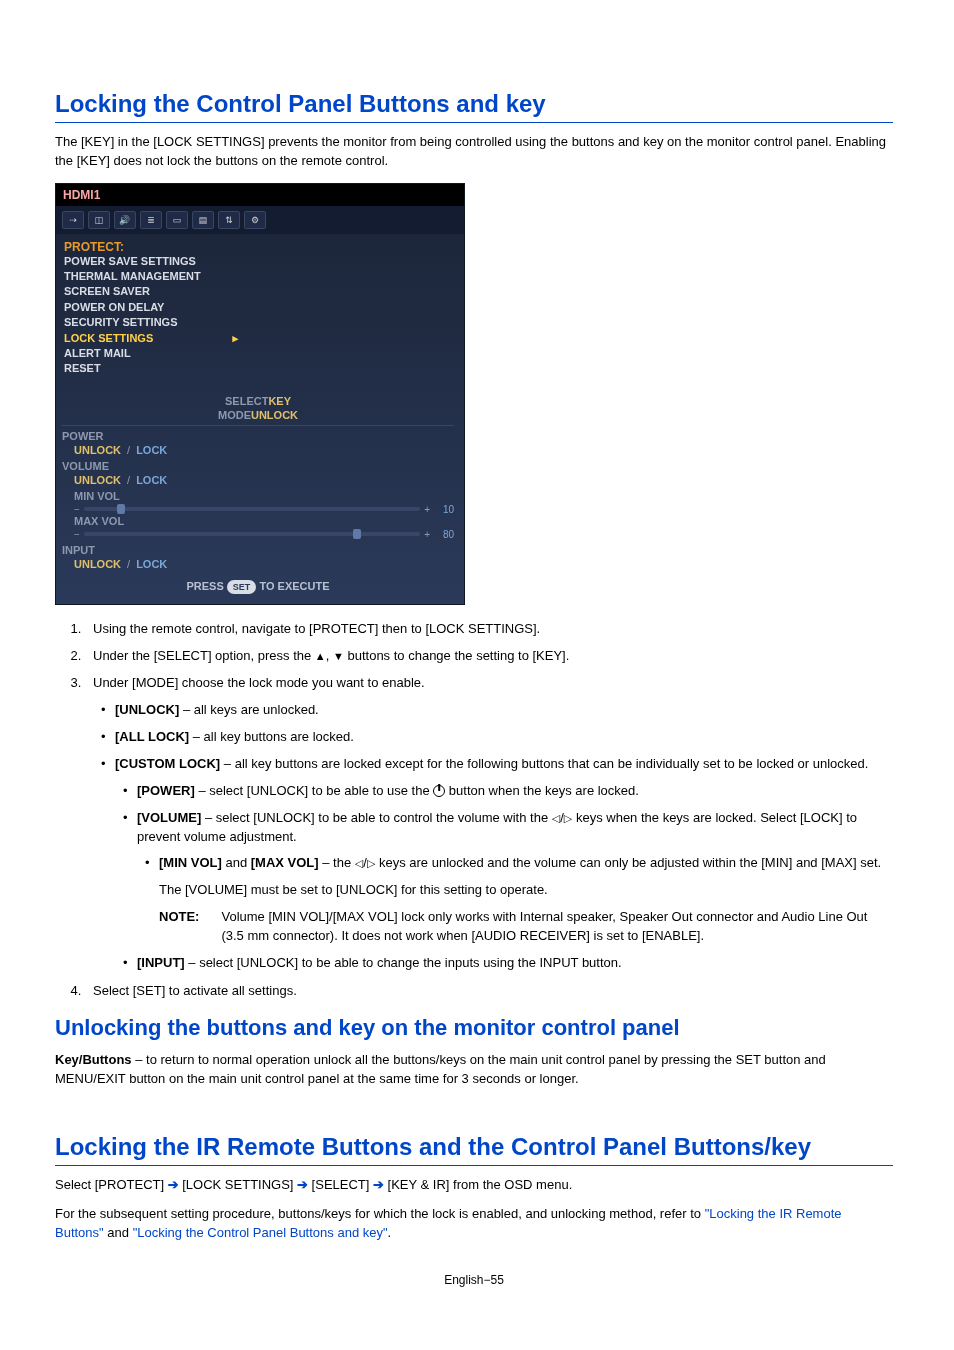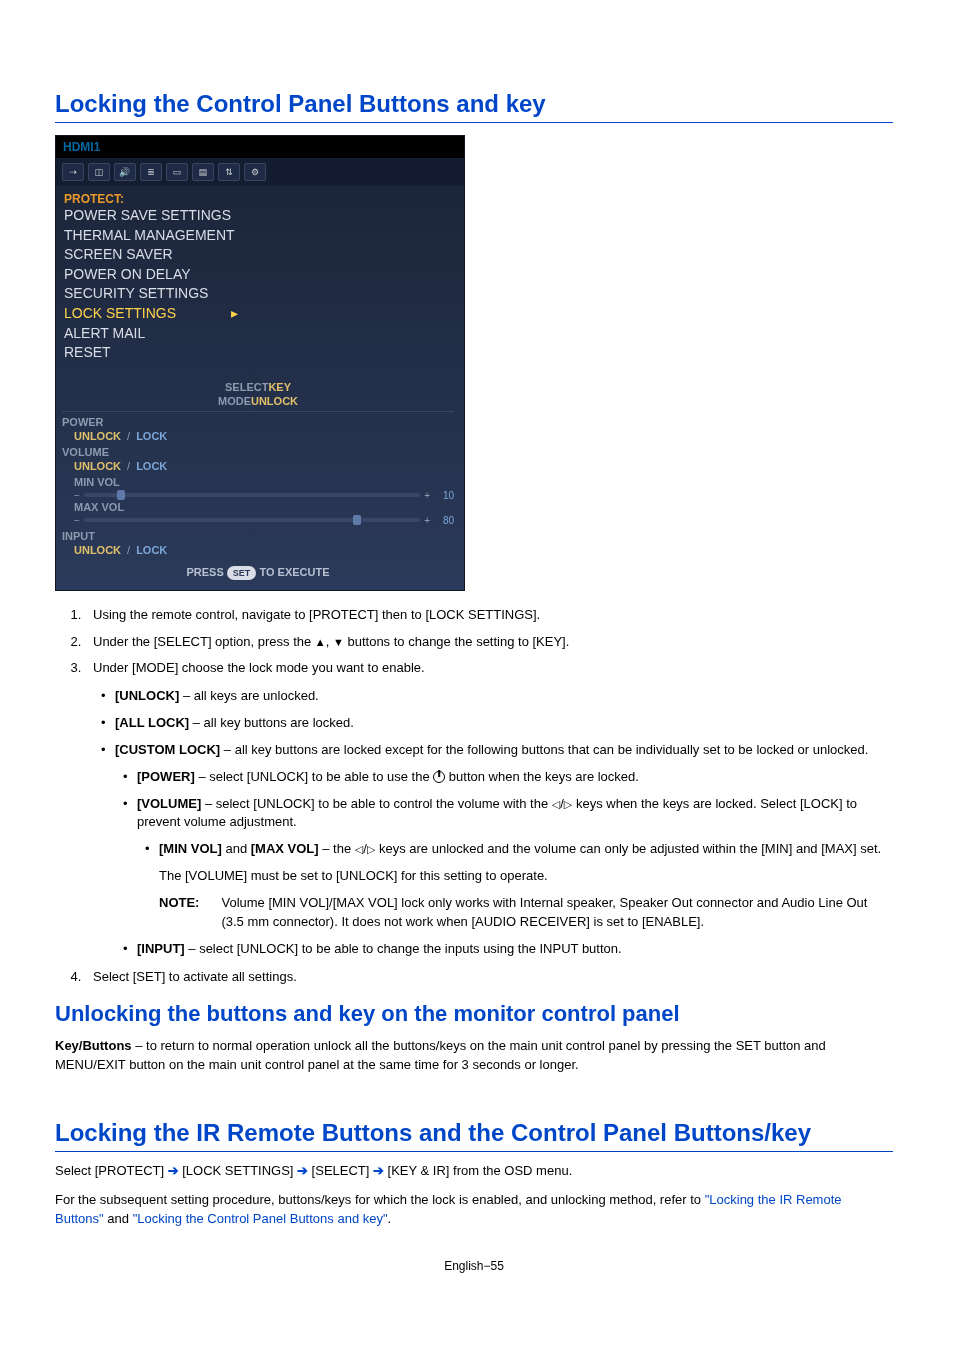--- a/index.html
+++ b/index.html
@@ -45,21 +45,21 @@
     width: 410px;
     background: linear-gradient(#1a2336, #2b3a5a);
     color: #e5e5e5;
     font-family: Arial, sans-serif;
     font-size: 11px;
     margin: 12px 0 14px 0;
     border: 1px solid #101522;
   }
   .osd-top {
     background: #000;
-    color: #0369a1;
+    color: #fca5a5;
     font-weight: bold;
     font-size: 12px;
     padding: 4px 7px;
   }
   .osd-tabs {
     display: flex;
     gap: 4px;
     padding: 5px 6px;
     background: #131c30;
   }
@@ -88,22 +88,22 @@
     padding: 6px 10px 10px 6px;
     font-size: 11px;
     color: #8e99af;
   }
   .osd-protect {
     color: #e99a2a;
     font-weight: bold;
     font-size: 12px;
   }
   .osd-item {
-    font-weight: normal;
-    font-size: 14px;
+    font-weight: bold;
+    font-size: 11px;
     color: #d9dde6;
     line-height: 1.4;
   }
   .osd-item.active {
     color: #ffd24a;
   }
   .osd-row {
     display: flex;
     justify-content: center;
     margin: 2px 0;
@@ -259,20 +259,21 @@
     margin-top: 30px;
     color: #000;
   }
 </style>
 </head>
 <body>
 
 <div class="page">
 
   <h2 class="section">Locking the Control Panel Buttons and key</h2>
+  <p class="body">The [KEY] in the [LOCK SETTINGS] prevents the monitor from being controlled using the buttons and key on the monitor control panel. Enabling the [KEY] does not lock the buttons on the remote control.</p>
 
   <div class="osd">
     <div class="osd-top">HDMI1</div>
     <div class="osd-tabs">
       <div class="osd-tab">⇢</div>
       <div class="osd-tab">◫</div>
       <div class="osd-tab">🔊</div>
       <div class="osd-tab">≣</div>
       <div class="osd-tab">▭</div>
       <div class="osd-tab">▤</div>

